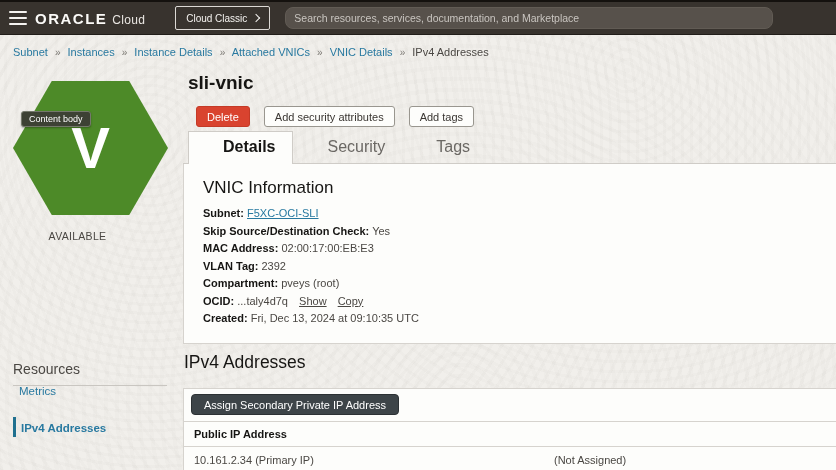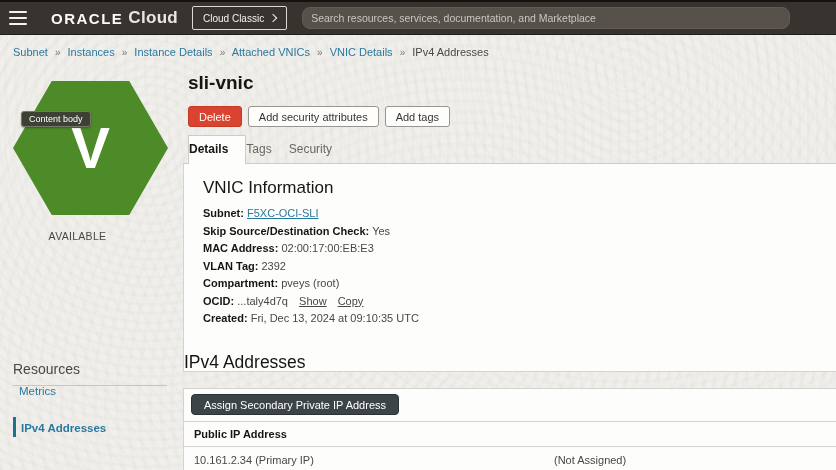--- a/index.html
+++ b/index.html
@@ -11,24 +11,24 @@
       repeating-radial-gradient(circle at 75% 15%, rgba(90,85,75,0.02) 0 3px, transparent 3px 10px),
       repeating-radial-gradient(circle at 55% 85%, rgba(90,85,75,0.018) 0 4px, transparent 4px 11px);
   }
 
   
   .topbar{position:absolute;left:0;top:0;width:836px;height:35px;background:#38332e;
     border-top:2px solid #14110e;border-bottom:1px solid #211d19;box-sizing:border-box;
     display:flex;align-items:center;}
   .hamburger{margin-left:9px;width:18px;height:14px;display:flex;flex-direction:column;justify-content:space-between;cursor:pointer;}
   .hamburger span{display:block;height:2px;background:#f5f3f0;border-radius:1px;}
-  .logo{margin-left:24px;display:flex;align-items:center;white-space:nowrap;}
+  .logo{margin-left:8px;display:flex;align-items:flex-end;white-space:nowrap;}
   .logo .oracle{color:#fbfaf8;font-weight:bold;font-size:15px;letter-spacing:1.5px;}
-  .logo .cloud{color:#e9e6e2;font-size:17px;margin-left:5px;font-weight:700;letter-spacing:.3px;}
-  .classic-btn{margin-left:14px;height:24px;padding:0 10px;background:transparent;
+  .logo .cloud{color:#e9e6e2;font-size:12px;margin-left:5px;font-weight:400;letter-spacing:.3px;}
+  .classic-btn{margin-left:30px;height:24px;padding:0 10px;background:transparent;
     border:1px solid #dcd9d5;border-radius:2px;color:#f5f3f0;font-size:10px;
     display:flex;align-items:center;gap:6px;cursor:pointer;font-family:inherit;}
   .classic-btn .chev{width:5px;height:5px;border-right:1.5px solid #f5f3f0;border-top:1.5px solid #f5f3f0;
     transform:rotate(45deg);display:inline-block;}
   .search{margin-left:15px;width:470px;height:20px;background:#57514b;border:1px solid #615b54;
     border-radius:8px;color:#e7e4e0;font-size:10.5px;padding:0 8px;font-family:inherit;outline:none;}
   .search::placeholder{color:#c9c5c0;opacity:1;}
 
   
   .breadcrumb{position:absolute;left:13px;top:46px;font-size:11px;color:#6b6864;white-space:nowrap;}
@@ -49,36 +49,36 @@
   
   .res-heading{position:absolute;left:13px;top:361px;font-size:14px;color:#4a4743;}
   .res-divider{position:absolute;left:13px;top:385px;width:154px;height:1px;background:#c9c6c1;}
   .res-item{position:absolute;left:19px;font-size:11.5px;color:#2879a0;cursor:pointer;}
   .res-item.metrics{top:385px;}
   .res-item.ipv4{top:422px;font-weight:bold;left:21px;}
   .res-bar{position:absolute;left:13px;top:417px;width:3px;height:20px;background:#20708f;}
 
   
   .page-title{position:absolute;left:188px;top:72px;font-size:19px;color:#161513;font-weight:700;}
-  .btn-row{position:absolute;left:188px;top:106px;display:flex;gap:6px;border-radius:10px;}
+  .btn-row{position:absolute;left:196px;top:106px;display:flex;gap:14px;border-radius:10px;}
   .btn{height:21px;font-size:11px;border-radius:3px;padding:0 10px;cursor:pointer;
     display:flex;align-items:center;font-family:inherit;}
   .btn.danger{background:#d9432f;border:1px solid #c43a27;color:#ffffff;}
   .btn.plain{background:#fdfdfb;border:1px solid #99968f;color:#3a3632;}
 
   
   .tabbar{position:absolute;left:183px;top:138px;width:653px;height:26px;
     border-bottom:1px solid #cfccc7;display:flex;align-items:flex-end;box-sizing:border-box;}
-  .tab{font-size:12px;color:#6b6864;padding:6px 17px 7px 0;cursor:pointer;}
+  .tab{font-size:16px;color:#6b6864;padding:6px 17px 7px 34px;cursor:pointer;}
   .tab.active{background:#fdfdfb;border:1px solid #cfccc7;border-bottom:none;margin-bottom:-1px;
     color:#161513;font-weight:bold;margin-left:5px;padding-bottom:8px;}
 
   
   .panel{position:absolute;background:#fdfdfb;border-left:1px solid #d6d3ce;box-sizing:border-box;}
-  .panel.details{left:183px;top:164px;width:653px;height:208px;border-bottom:1px solid #d6d3ce;}
+  .panel.details{left:183px;top:164px;width:653px;height:180px;border-bottom:1px solid #d6d3ce;}
   .vnic-heading{margin:14px 0 0 19px;font-size:17px;color:#161513;font-weight:400;}
   .info-rows{margin:10px 0 0 19px;font-size:11px;color:#4a4743;}
   .info-row{margin-bottom:6px;line-height:11.5px;}
   .info-row b{color:#161513;text-align:right;}
   .info-row a.teal{color:#2879a0;text-decoration:underline;cursor:pointer;}
   .info-row a.dark{color:#4a4743;text-decoration:underline;cursor:pointer;margin-left:8px;}
 
   
   .ipv4-heading{position:absolute;left:184px;top:352px;font-size:17.5px;color:#161513;font-weight:400;}
   .panel.ipv4{left:183px;top:388px;width:653px;height:82px;border-top:1px solid #d6d3ce;}
@@ -141,22 +141,22 @@
 
   <div class="page-title">sli-vnic</div>
   <div class="btn-row">
     <button class="btn danger">Delete</button>
     <button class="btn plain">Add security attributes</button>
     <button class="btn plain">Add tags</button>
   </div>
 
   <div class="tabbar">
     <div class="tab active">Details</div>
+    <div class="tab">Security</div>
     <div class="tab">Tags</div>
-    <div class="tab">Security</div>
   </div>
 
   <div class="panel details">
     <div class="vnic-heading">VNIC Information</div>
     <div class="info-rows">
       <div class="info-row">
         <b>Subnet:</b>
         <a class="teal">F5XC-OCI-SLI</a>
       </div>
       <div class="info-row">

